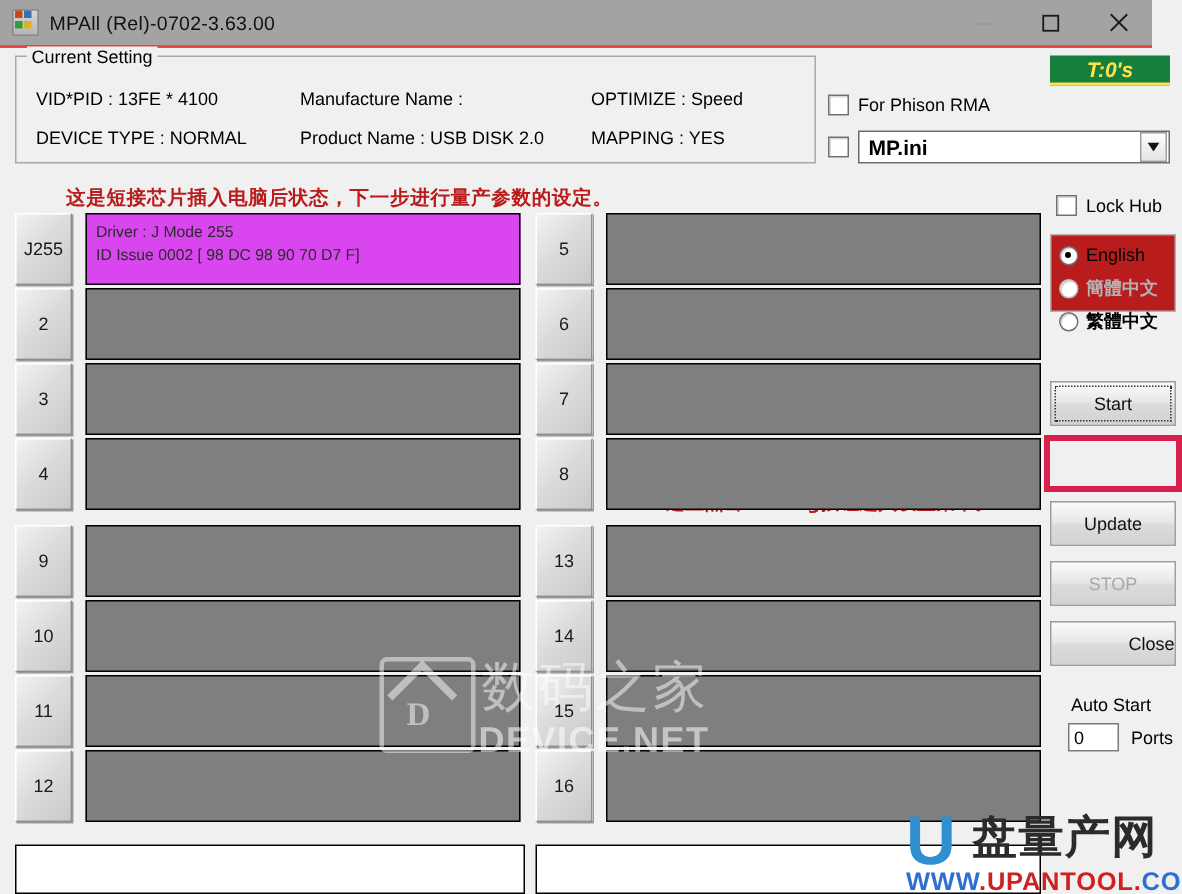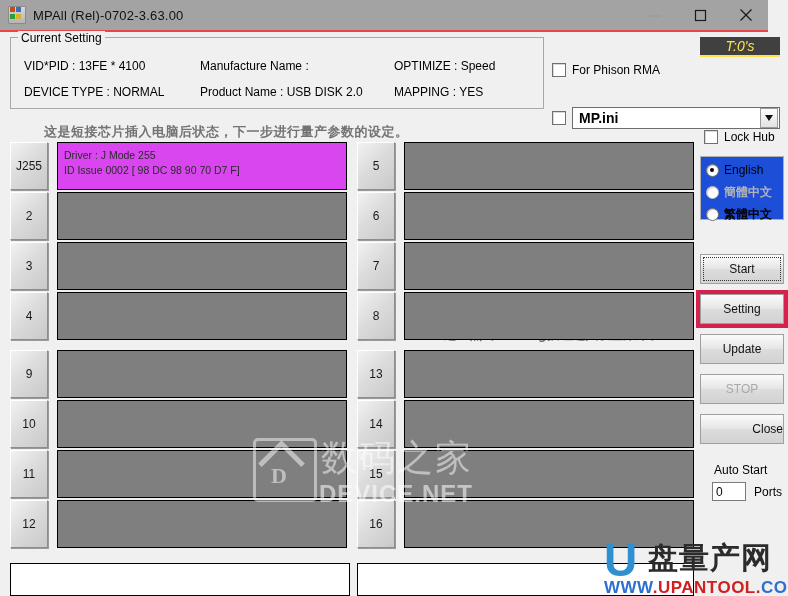--- a/index.html
+++ b/index.html
@@ -46,50 +46,50 @@
   .cs-row{position:absolute;font-size:12px;white-space:nowrap;}
   #cs-vidpid{left:24px;top:59px;}
   #cs-devtype{left:24px;top:85px;}
   #cs-manu{left:200px;top:59px;}
   #cs-prod{left:200px;top:85px;}
   #cs-opt{left:394px;top:59px;}
   #cs-map{left:394px;top:85px;}
   
   #timer-badge{
     position:absolute;left:700px;top:37px;width:80px;height:20px;
-    background:#404040;color:#ffe14d;
-    font-style:italic;font-weight:normal;font-size:14px;
+    background:#15803d;color:#ffe14d;
+    font-style:italic;font-weight:bold;font-size:14px;
     display:flex;align-items:center;justify-content:center;
     border-bottom:2px solid #ffe14d;
     box-sizing:border-box;
   }
   
   #rma-wrap{position:absolute;left:552px;top:63px;display:flex;align-items:center;}
-  #ini-wrap{position:absolute;left:552px;top:87px;display:flex;align-items:center;margin-top:20px;}
+  #ini-wrap{position:absolute;left:552px;top:87px;display:flex;align-items:center;}
   .wincheck{
     width:12px;height:12px;background:#fff;border:1px solid #707070;
     box-shadow:inset 1px 1px 0 #d9d9d9;flex:none;
   }
   #rma-label{margin-left:6px;font-size:12px;}
   #ini-combo{
     margin-left:6px;width:208px;height:22px;
     background:#fff;border:1px solid #6d6d6d;
     display:flex;align-items:center;box-sizing:border-box;
   }
   #ini-value{font-weight:bold;font-size:14px;margin-left:6px;flex:1;}
   #ini-arrow{
     width:18px;height:20px;margin-right:1px;
     background:linear-gradient(#fdfdfd,#e3e3e3);
     border:1px solid #9c9c9c;
     display:flex;align-items:center;justify-content:center;flex:none;
     box-sizing:border-box;
   }
   
   .anno{
-    position:absolute;color:#737373;font-weight:bold;
+    position:absolute;color:#b91c1c;font-weight:bold;
     font-family:"DejaVu Sans",sans-serif;
   }
   #anno-top{left:44px;top:123px;font-size:13px;letter-spacing:.5px;}
   #anno-setting{left:444px;top:327px;font-size:12.5px;letter-spacing:.3px;}
   
   #grid{
     position:absolute;left:10px;top:142px;width:684px;height:413px;
   }
   .gcol{position:absolute;top:0;width:337px;height:413px;}
   #col-left{left:0;}
@@ -114,22 +114,22 @@
   .gcell.red{background:#d946ef;}
   .gcell .ctext{
     position:absolute;left:6px;top:5px;
     font-size:10.5px;color:#2b2b2b;line-height:15px;white-space:pre-line;
   }
   
   #side{position:absolute;left:700px;top:118px;width:84px;height:437px;}
   #lockhub-wrap{position:absolute;left:4px;top:12px;display:flex;align-items:center;}
   #lockhub-label{margin-left:6px;font-size:12px;}
   #lang-box{
-    position:absolute;left:0px;top:38px;width:84px;height:64px;
-    border:1px solid #b0b0b0;background:#1d4ed8;box-sizing:border-box;
+    position:absolute;left:0px;top:38px;width:84px;height:52px;
+    border:1px solid #b0b0b0;background:#b91c1c;box-sizing:border-box;
   }
   .radio-row{display:flex;align-items:center;margin:4px 0 0 5px;height:18px;}
   .winradio{
     width:11px;height:11px;border-radius:50%;background:#fff;
     border:1px solid #707070;flex:none;position:relative;
     box-shadow:inset 1px 1px 0 #d5d5d5;
   }
   .winradio.on:after{
     content:"";position:absolute;left:3px;top:3px;width:4px;height:4px;
     border-radius:50%;background:#000;
@@ -375,23 +375,20 @@
       <span class="winradio"></span>
       <span class="radio-label cn">繁體中文</span>
     </div>
   </div>
 
   <div class="sbtn" id="btn-start">
     <span class="focus"></span>
     <span>Start</span>
   </div>
 
-  <div class="sbtn" id="btn-setting">
-    <span>Setting</span>
-  </div>
   <div id="setting-hl"></div>
 
   <div class="sbtn dis" id="btn-stop">
     <span>STOP</span>
   </div>
 
   <div class="sbtn" id="btn-update">
     <span>Update</span>
   </div>
 

